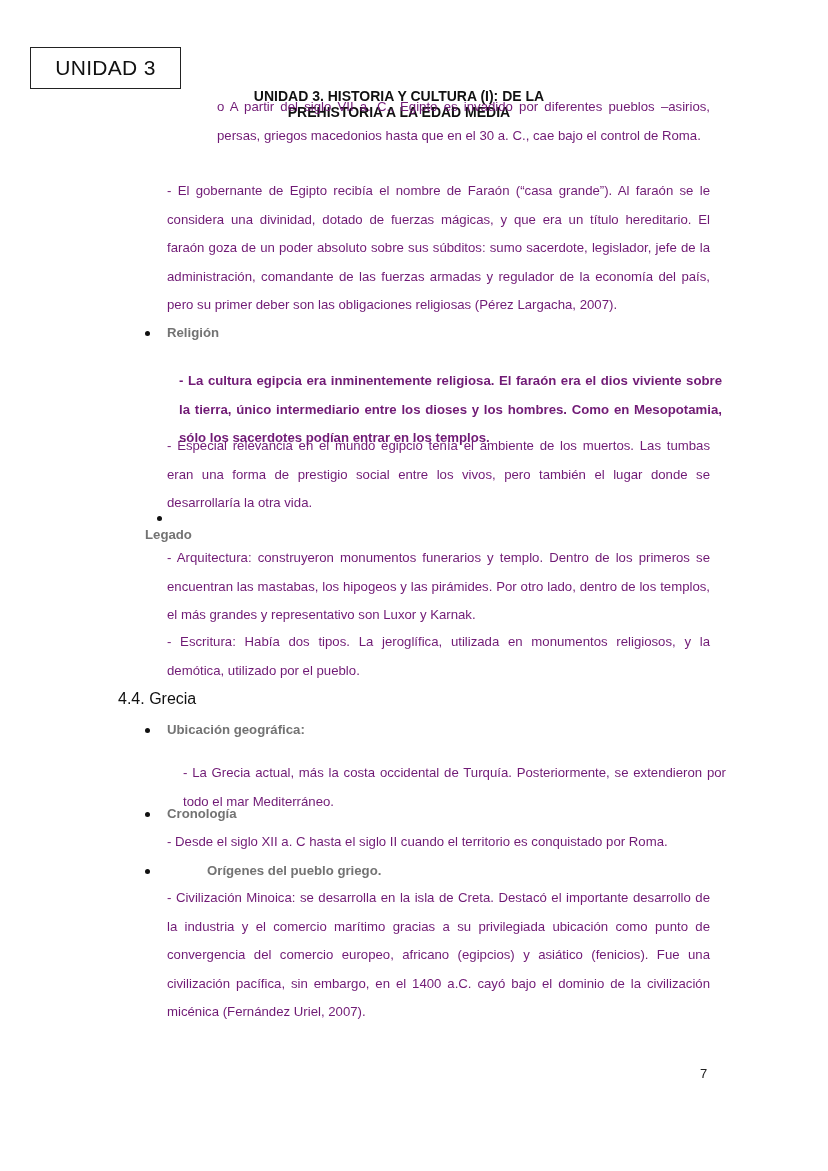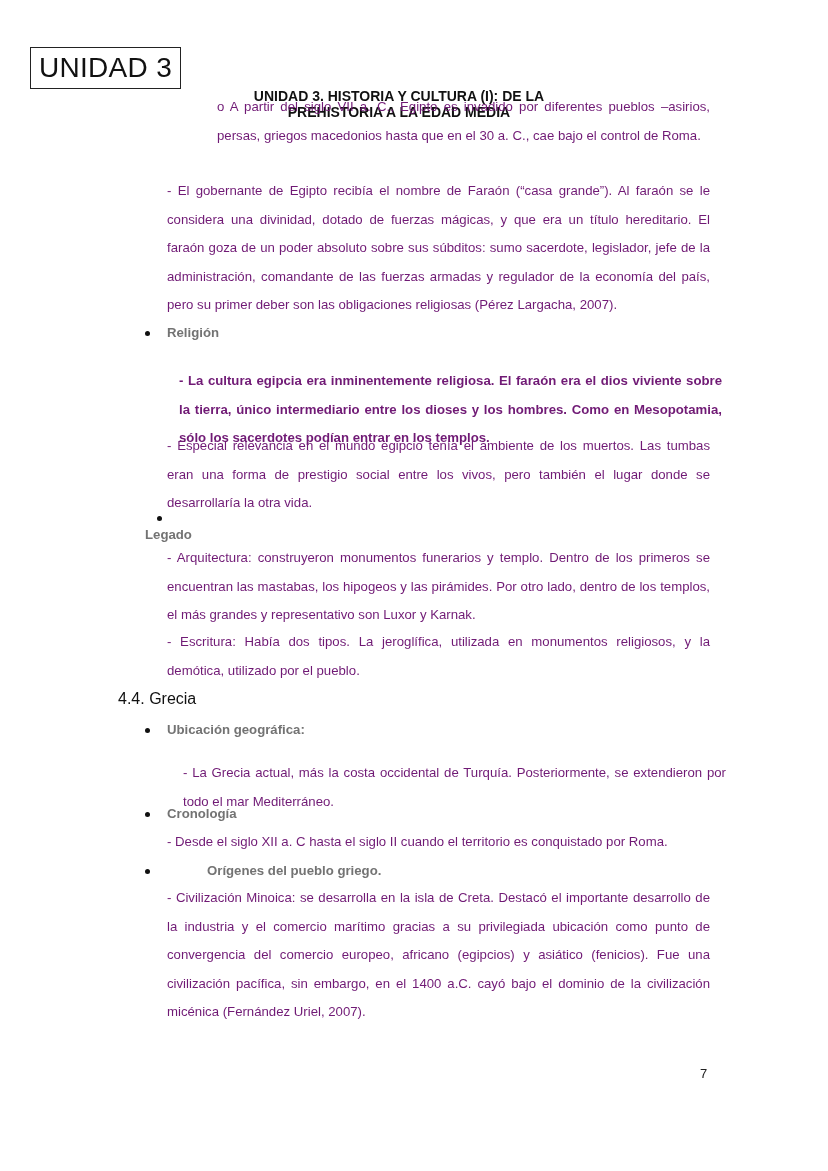--- a/index.html
+++ b/index.html
@@ -19,21 +19,21 @@
       position: absolute;
       left: 30px;
       top: 47px;
       width: 151px;
       height: 42px;
       border: 1.5px solid #222;
       box-sizing: border-box;
       display: flex;
       align-items: center;
       justify-content: center;
-      font-size: 28px;
+      font-size: 21px;
       color: #111;
       letter-spacing: 0.3px;
     }
     .header-title {
       position: absolute;
       left: 240px;
       top: 52px;
       width: 318px;
       text-align: center;
       font-size: 14px;

